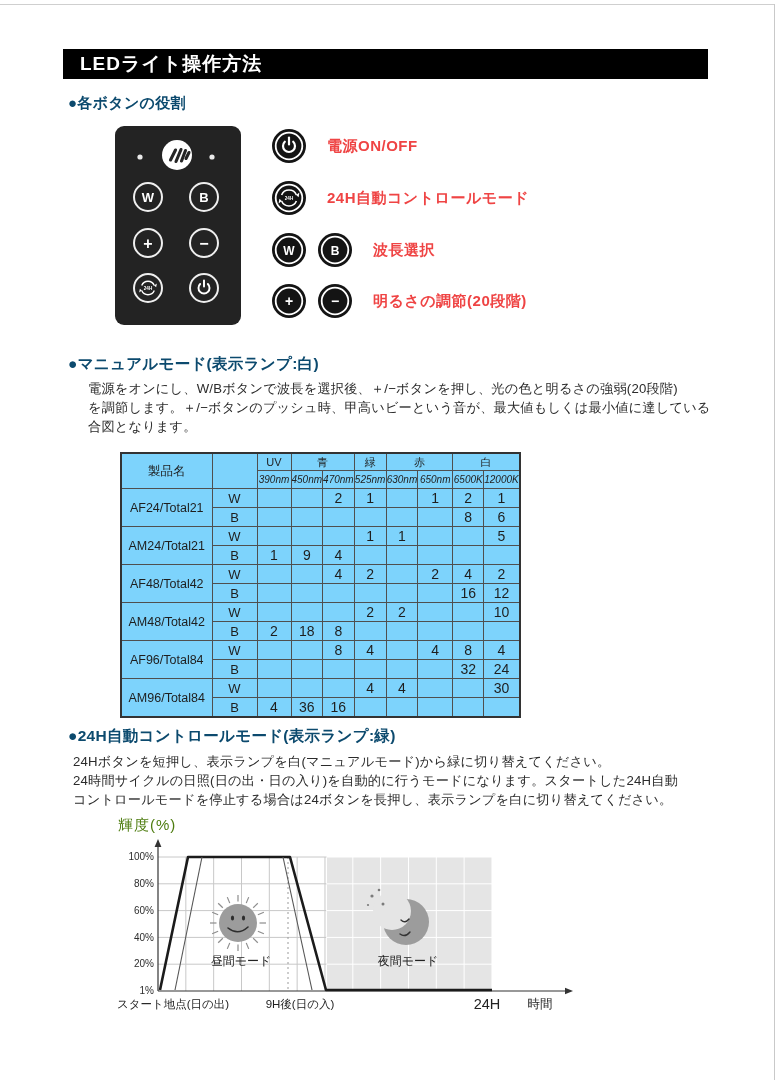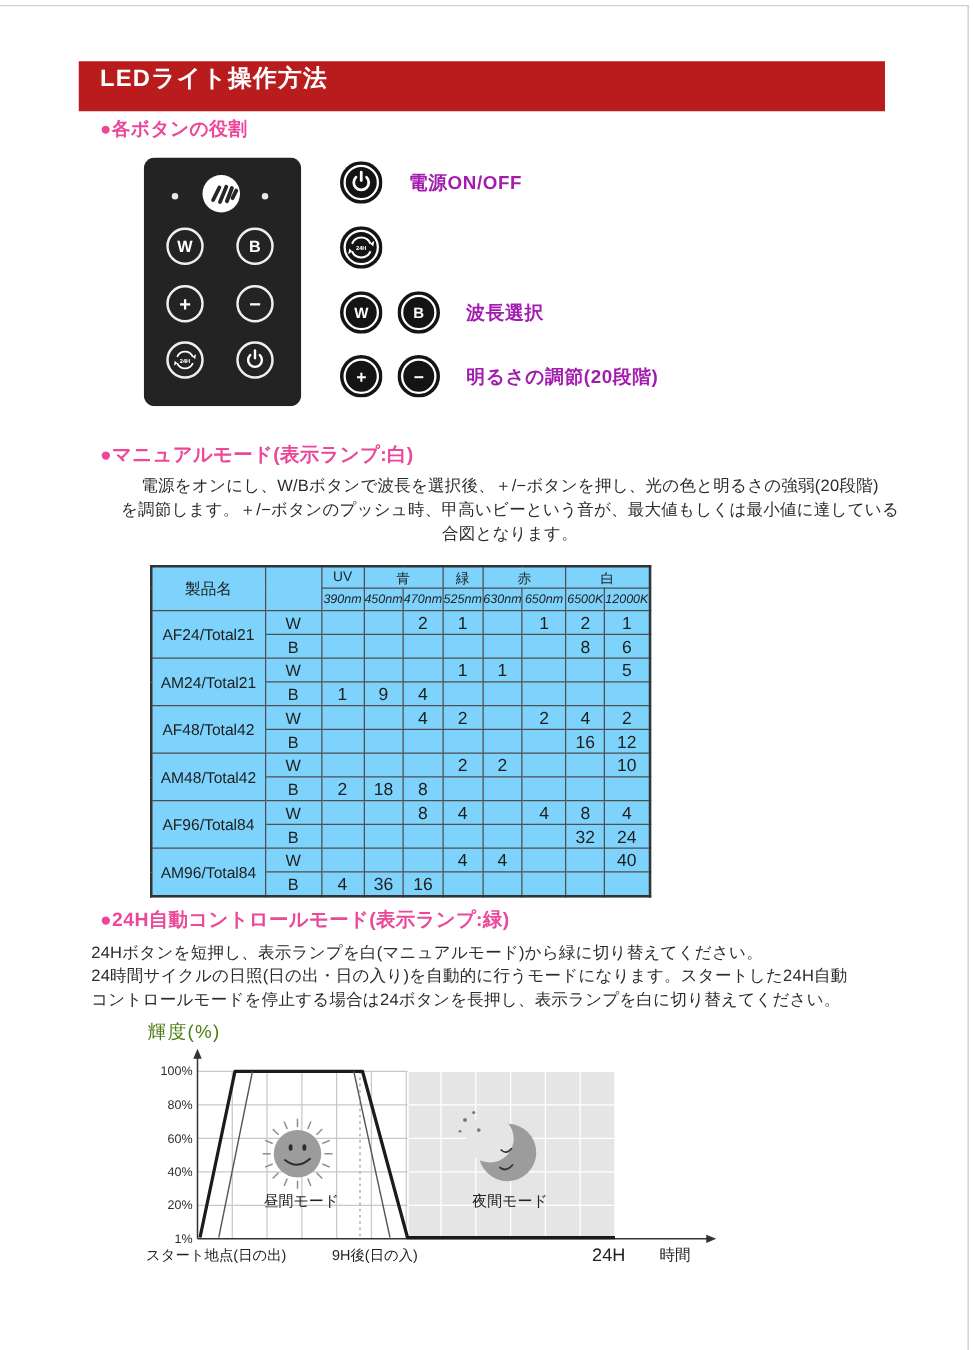--- a/index.html
+++ b/index.html
@@ -1,28 +1,28 @@
 <!DOCTYPE html>
 <html><head>
 <meta charset="utf-8">
 <style>
   html,body{margin:0;padding:0;background:#fff;}
   body{width:778px;height:1080px;position:relative;overflow:hidden;
        font-family:"Liberation Sans","DejaVu Sans",sans-serif;color:#1e1e1e;}
   .abs{position:absolute;}
   .hairline-top{left:0;top:4px;width:775px;height:1px;background:#cfcfcf;}
   .hairline-right{left:774px;top:4px;width:1px;height:1076px;background:#c9c9c9;}
-  .header-bar{left:63px;top:49px;width:645px;height:40px;background:#b91c1c;
+  .header-bar{left:63px;top:49px;width:645px;height:30px;background:#000000;
               color:#fff;font-size:19px;font-weight:bold;line-height:30px;
               padding-left:17px;box-sizing:border-box;letter-spacing:1px;}
-  .sec-head{font-weight:bold;font-size:15px;color:#ec4899;letter-spacing:.3px;margin-left:12px;}
+  .sec-head{font-weight:bold;font-size:15px;color:#0c4a6e;letter-spacing:.3px;}
   .body-text{font-size:13.2px;color:#2b2b2b;line-height:1.45;white-space:pre-line;letter-spacing:.2px;}
   .legend-row{position:absolute;left:272px;display:flex;align-items:center;gap:21px;}
   .icon-pair{display:flex;gap:12px;}
-  .legend-label{font-size:15px;font-weight:bold;color:#a21caf;letter-spacing:.5px;white-space:nowrap;}
+  .legend-label{font-size:15px;font-weight:bold;color:#ef4444;letter-spacing:.5px;white-space:nowrap;}
   
   table.spec{border-collapse:collapse;table-layout:fixed;background:#7dd3fc;}
   table.spec th,table.spec td{border:1px solid #4f4f4f;text-align:center;padding:0;
       overflow:hidden;white-space:nowrap;}
   table.spec{border:2px solid #333;}
   th.ph{font-size:12.5px;font-weight:normal;}
   th.grp{font-size:11px;font-weight:normal;height:16px;}
   th.nm{font-size:10px;font-weight:normal;height:17px;color:#222;font-style:italic;}
   td.prod{font-size:12.5px;}
   td.wb{font-size:13px;}
@@ -109,20 +109,21 @@
     <circle cx="0" cy="0" r="17" fill="#141414"></circle>
     <circle cx="0" cy="0" r="13.3" fill="none" stroke="#fff" stroke-width="1.8"></circle>
     <g stroke="#fff" fill="none" stroke-width="1.6">
       <path d="M -7.4 -3 A 8 8 0 0 1 7.4 -3"></path>
       <path d="M 7.4 3 A 8 8 0 0 1 -7.4 3"></path>
       <polygon points="7.2,-3 10.4,-5.4 9.6,-0.8" fill="#fff" stroke="none"></polygon>
       <polygon points="-7.2,3 -10.4,5.4 -9.6,0.8" fill="#fff" stroke="none"></polygon>
     </g>
     <text x="0" y="0.6" text-anchor="middle" dy=".36em" font-size="4.6" font-weight="bold" fill="#fff">24H</text>
   </svg>
+  <span class="legend-label">24H自動コントロールモード</span>
 </div>
 
 <div class="legend-row" style="top:233px;">
   <span class="icon-pair">
     <svg width="34" height="34" viewBox="-17 -17 34 34">
       <circle cx="0" cy="0" r="17" fill="#141414"></circle>
       <circle cx="0" cy="0" r="13.3" fill="none" stroke="#fff" stroke-width="1.8"></circle>
       <text x="0" y="0.4" text-anchor="middle" dy=".36em" font-size="12" font-weight="bold" fill="#fff">W</text>
     </svg>
     <svg width="34" height="34" viewBox="-17 -17 34 34">
@@ -144,21 +145,21 @@
     <svg width="34" height="34" viewBox="-17 -17 34 34">
       <circle cx="0" cy="0" r="17" fill="#141414"></circle>
       <circle cx="0" cy="0" r="13.3" fill="none" stroke="#fff" stroke-width="1.8"></circle>
       <text x="0" y="0.4" text-anchor="middle" dy=".36em" font-size="14" font-weight="bold" fill="#fff">−</text>
     </svg>
   </span>
   <span class="legend-label">明るさの調節(20段階)</span>
 </div>
 
 <div class="abs sec-head" style="left:68px;top:354px;font-size:15.5px;">●マニュアルモード(表示ランプ:白)</div>
-<div class="abs body-text" style="left:88px;top:379px;width:640px;text-align:center;">電源をオンにし、W/Bボタンで波長を選択後、＋/−ボタンを押し、光の色と明るさの強弱(20段階)
+<div class="abs body-text" style="left:88px;top:379px;width:640px;">電源をオンにし、W/Bボタンで波長を選択後、＋/−ボタンを押し、光の色と明るさの強弱(20段階)
 を調節します。＋/−ボタンのプッシュ時、甲高いビーという音が、最大値もしくは最小値に達している
 合図となります。</div>
 
 <div class="abs" style="left:120px;top:452px;">
   <table class="spec">
     <colgroup>
       <col style="width:91px">
         <col style="width:45px">
         <col style="width:34px">
         <col style="width:31px">
@@ -309,21 +310,21 @@
         <tr>
           <td class="prod" rowspan="2">AM96/Total84</td>
           <td class="wb">W</td>
           <td class="val"></td>
           <td class="val"></td>
           <td class="val"></td>
           <td class="val">4</td>
           <td class="val">4</td>
           <td class="val"></td>
           <td class="val"></td>
-          <td class="val">40</td>
+          <td class="val">30</td>
         </tr>
         <tr>
           <td class="wb">B</td>
           <td class="val">4</td>
           <td class="val">36</td>
           <td class="val">16</td>
           <td class="val"></td>
           <td class="val"></td>
           <td class="val"></td>
           <td class="val"></td>

